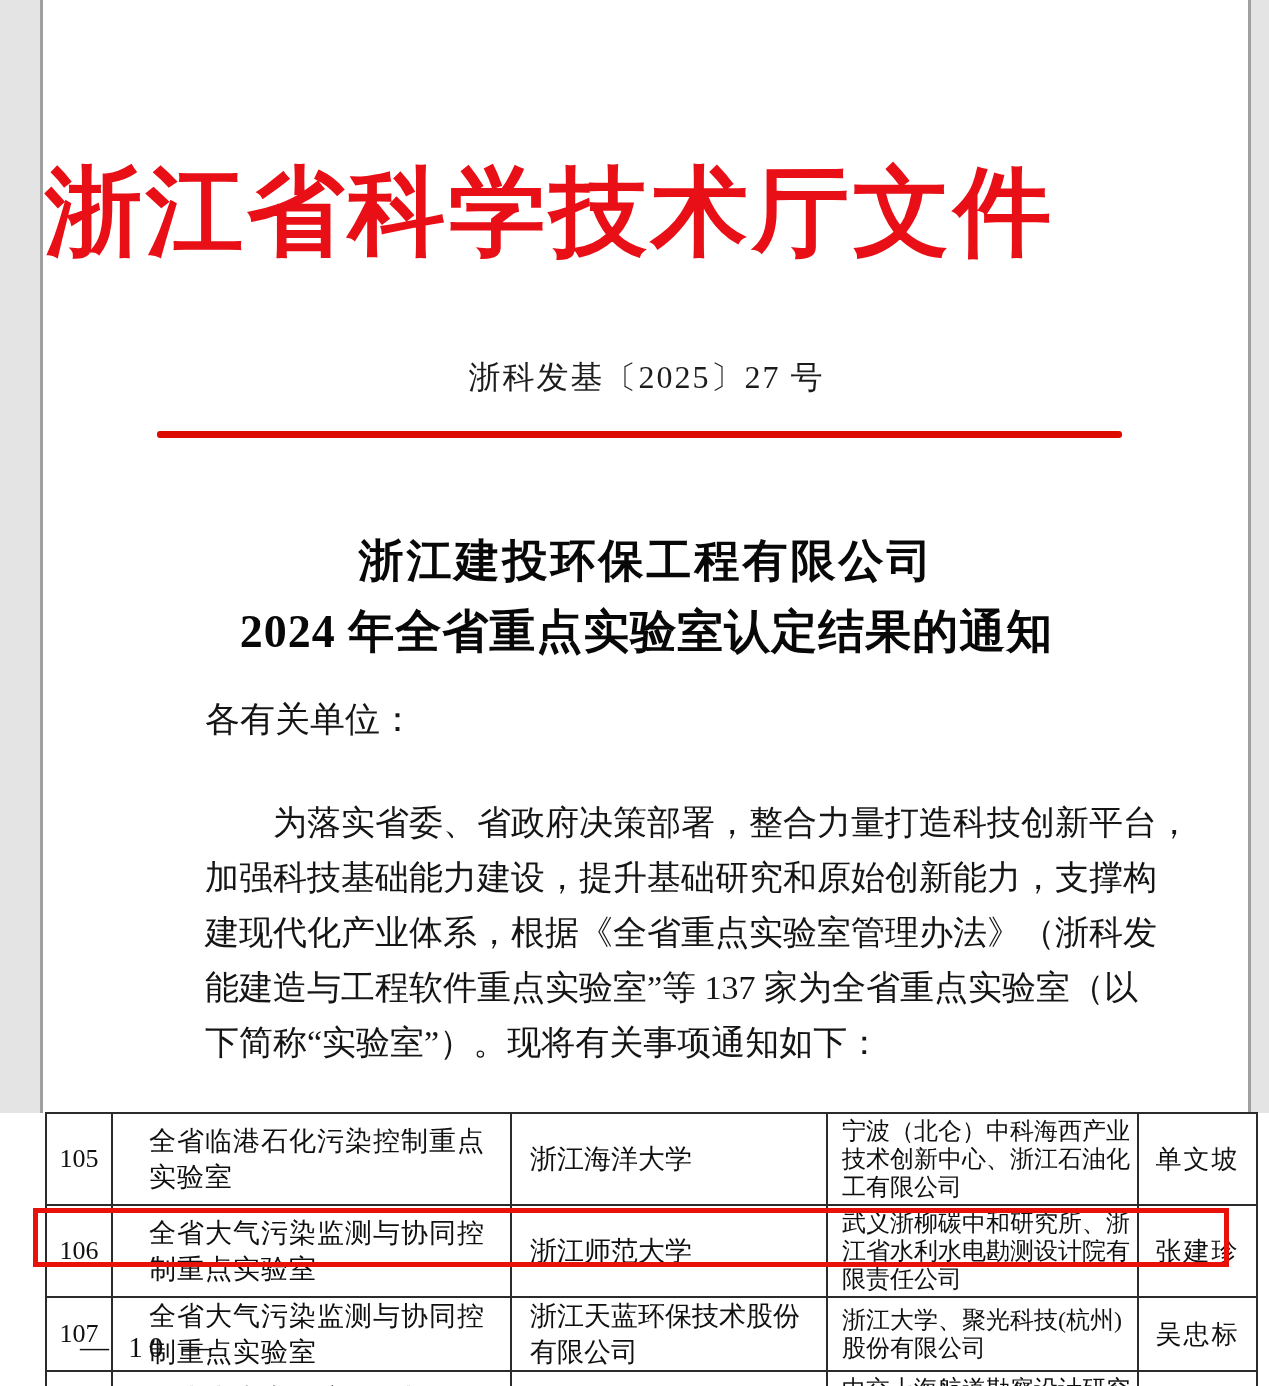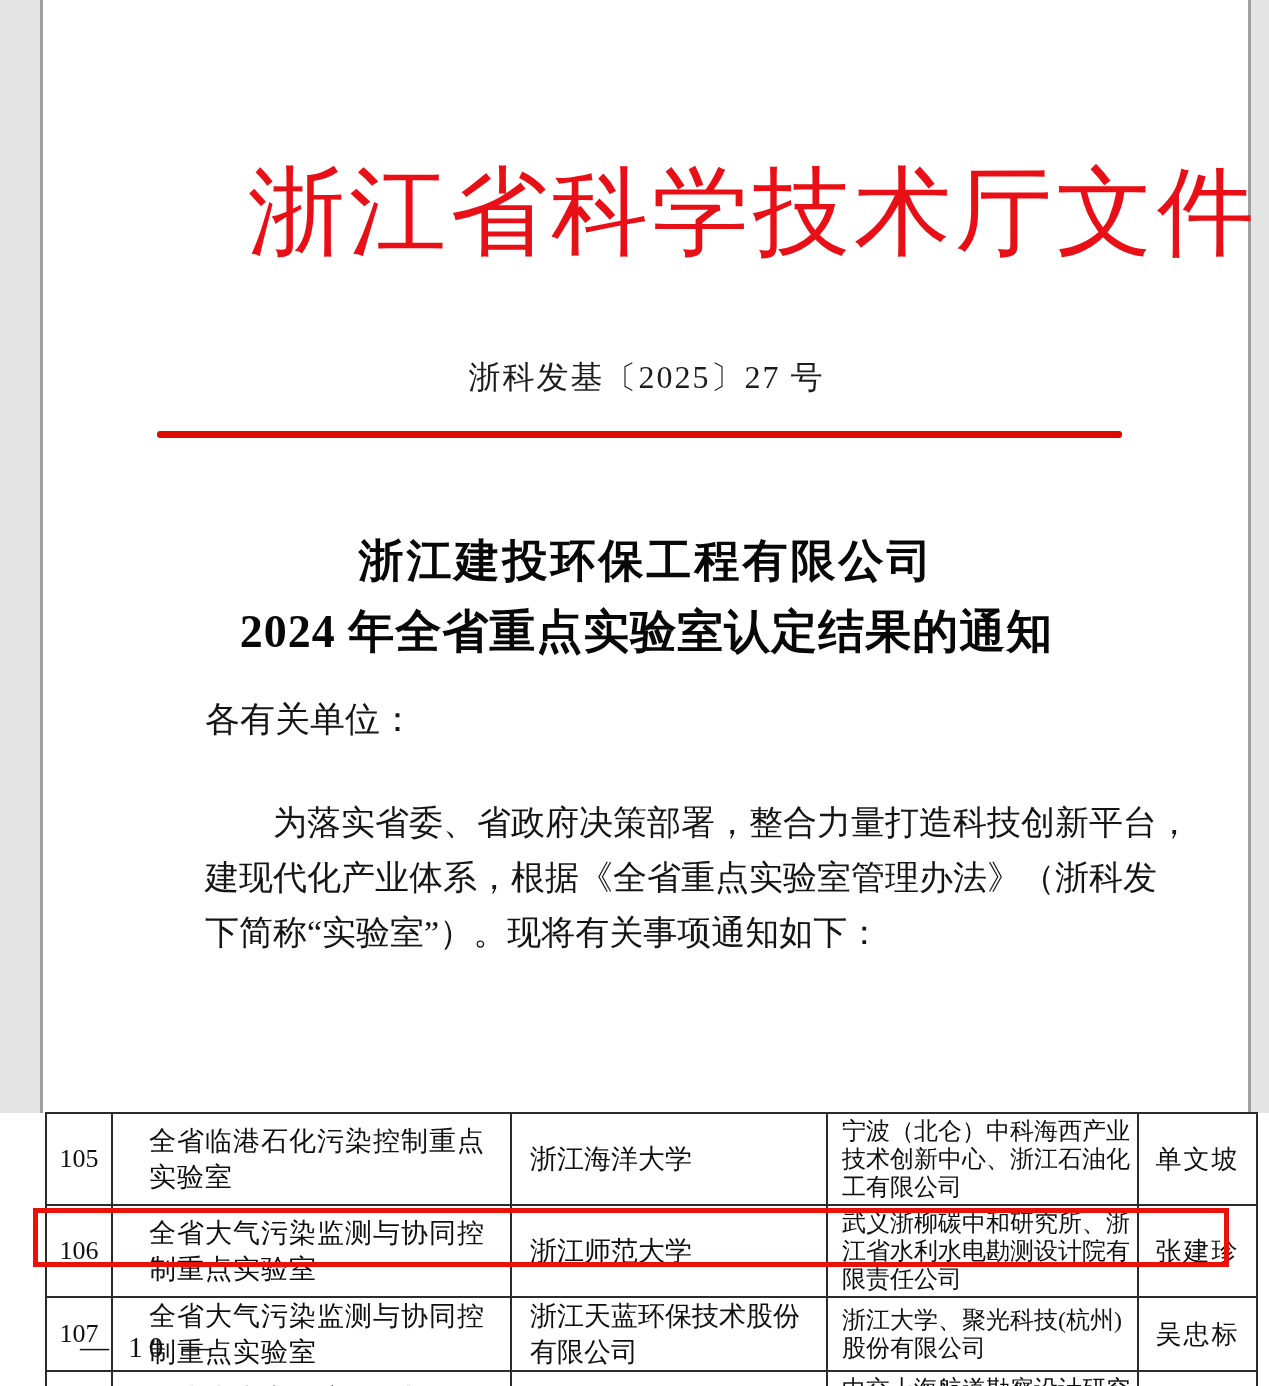--- a/index.html
+++ b/index.html
@@ -16,23 +16,23 @@
   body{
     width:1269px;height:1386px;position:relative;overflow:hidden;
     font-family:"Liberation Serif","DejaVu Serif",serif;
     color:var(--ink);
   }
   .margin-strip{position:absolute;top:0;height:1113px;background:var(--margin-gray);}
   .margin-strip.left{left:0;width:43px;border-right:3px solid var(--edge-gray);}
   .margin-strip.right{right:0;width:21px;border-left:3px solid var(--edge-gray);}
 
   .doc-header-title{
-    position:absolute;left:55px;width:1203px;top:148px;
-    text-align:right;color:var(--header-red);
-    font-size:97px;font-weight:400;letter-spacing:4px;white-space:nowrap;
+    position:absolute;left:45px;width:1203px;top:148px;
+    text-align:left;color:var(--header-red);
+    font-size:97px;font-weight:700;letter-spacing:4px;white-space:nowrap;
   }
   .doc-number{
     position:absolute;left:45px;width:1203px;top:356px;
     text-align:center;font-size:32px;letter-spacing:2px;color:#1c1c1c;
   }
   .red-rule{
     position:absolute;left:157px;top:431px;width:965px;height:7px;
     background:var(--rule-red);border-radius:3px;
   }
   .notice-title{position:absolute;left:45px;width:1203px;text-align:center;
@@ -89,21 +89,23 @@
 
 <div class="red-rule"></div>
 
 <div class="notice-title l1">浙江建投环保工程有限公司</div>
 <div class="notice-title l2">2024 年全省重点实验室认定结果的通知</div>
 
 <div class="salutation">各有关单位：</div>
 
 <div class="body-text">
   <div class="body-line first">为落实省委、省政府决策部署，整合力量打造科技创新平台，</div>
+  <div class="body-line">加强科技基础能力建设，提升基础研究和原始创新能力，支撑构</div>
   <div class="body-line">建现代化产业体系，根据《全省重点实验室管理办法》（浙科发</div>
+  <div class="body-line">能建造与工程软件重点实验室”等 137 家为全省重点实验室（以</div>
   <div class="body-line last">下简称“实验室”）。现将有关事项通知如下：</div>
 </div>
 
 <table class="result-table">
   <tbody>
     <tr class="row-h1">
       <td class="col-no">105</td>
       <td class="col-lab">全省临港石化污染控制重点实验室</td>
       <td class="col-unit">浙江海洋大学</td>
       <td class="col-partners">宁波（北仑）中科海西产业技术创新中心、浙江石油化工有限公司</td>

